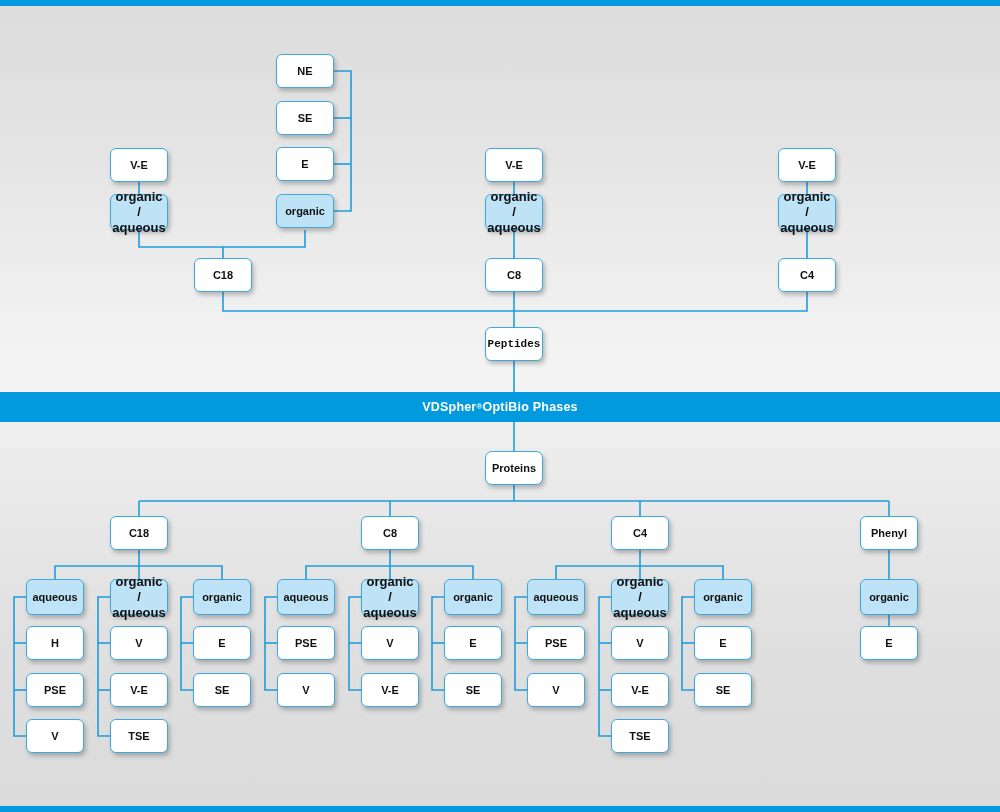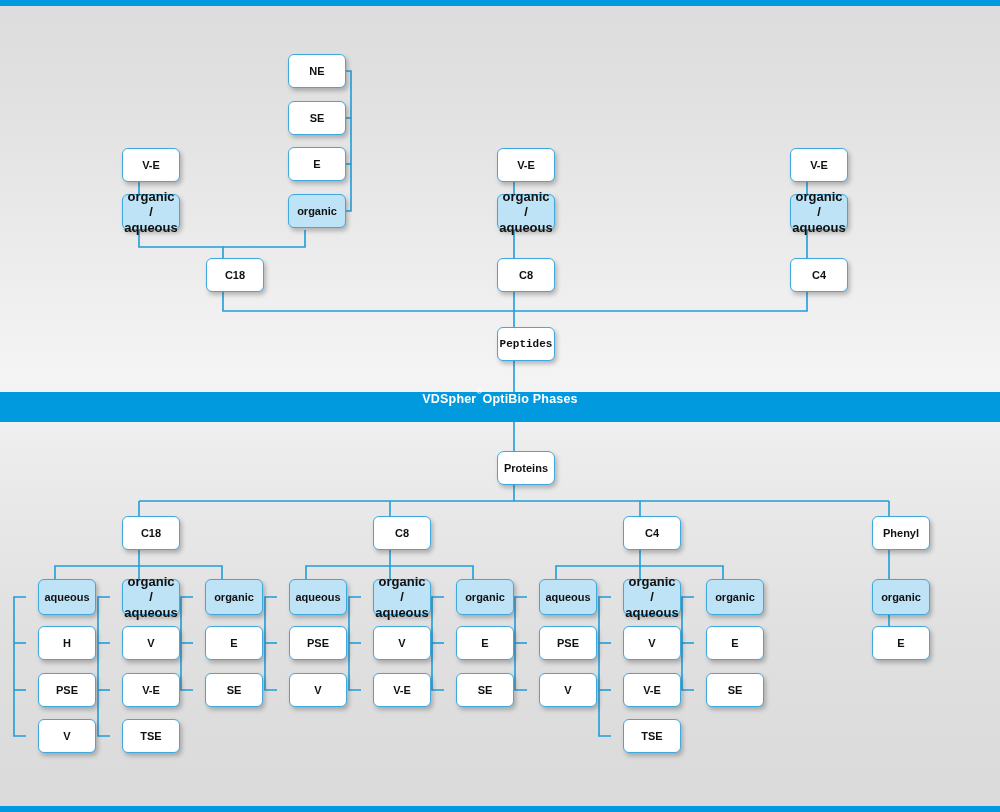--- a/index.html
+++ b/index.html
@@ -42,21 +42,21 @@
     left: 0;
     top: 392px;
     width: 1000px;
     height: 30px;
     background: #029ade;
     color: #ffffff;
     font-size: 12.5px;
     font-weight: bold;
     letter-spacing: 0.2px;
     display: flex;
-    align-items: flex-start;
+    align-items: center;
     justify-content: center;
     z-index: 4;
   }
   .banner sup {
     font-size: 8px;
     vertical-align: super;
     line-height: 0;
   }
 
   .node {
@@ -70,21 +70,20 @@
     font-weight: bold;
     display: flex;
     align-items: center;
     justify-content: center;
     text-align: center;
     line-height: 1.18;
     z-index: 3;
     box-shadow: 2px 3px 4px rgba(60,60,60,0.32);
     padding: 0 3px;
     white-space: pre-line;
-    margin-left: 12px;
   }
   .node.shaded {
     background: #bfe3f6;
   }
   .node.small {
     font-size: 13px;
   }
 </style>
 </head>
 <body>

